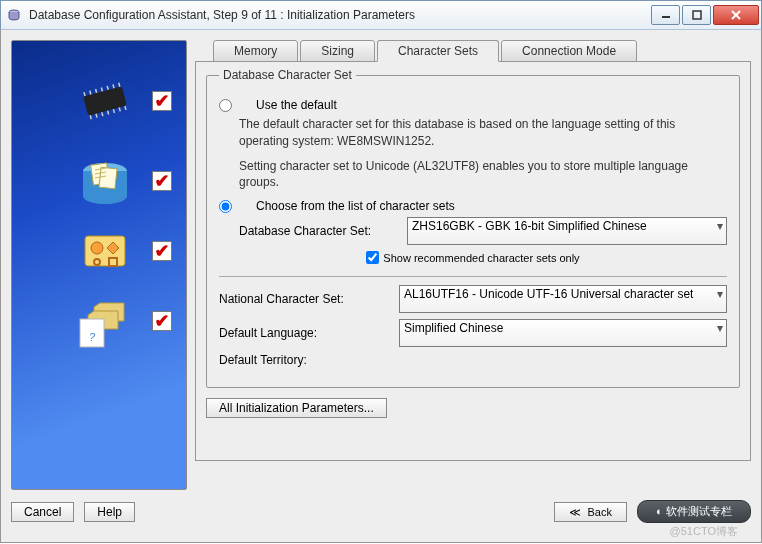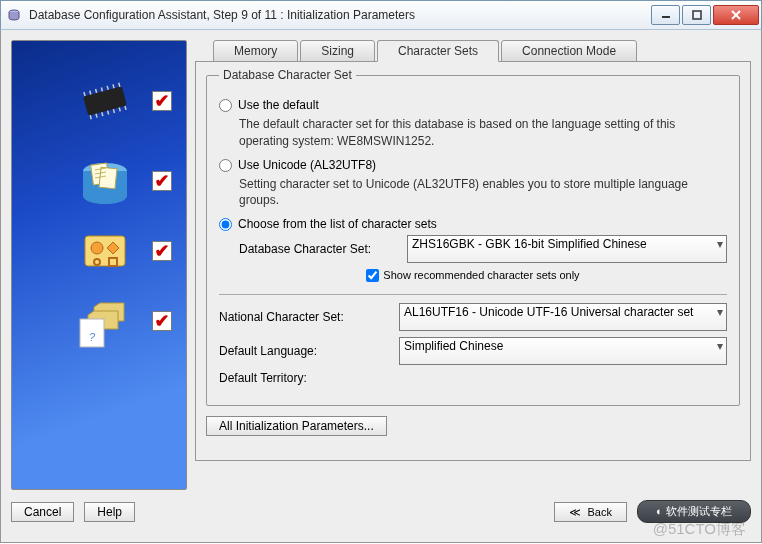--- a/index.html
+++ b/index.html
@@ -28,48 +28,48 @@
     .main { flex: 1; display: flex; flex-direction: column; }
 
     .tabs { display: flex; gap: 2px; padding-left: 18px; margin-bottom: -1px; position: relative; z-index: 1; }
     .tab { padding: 3px 20px; border: 1px solid #979797; background: linear-gradient(#f7f7f7, #dcdcdc); border-top-left-radius: 3px; border-top-right-radius: 3px; color: #333; cursor: default; font-size: 12px; }
     .tab.active { background: #eee; border-bottom: 1px solid #eee; }
 
     .panel { border: 1px solid #979797; background: #eee; padding: 6px 10px 10px 10px; height: 400px; }
 
     fieldset { border: 1px solid #979797; border-radius: 2px; padding: 10px 12px 14px 12px; }
     legend { padding: 0 4px; color: #333; font-size: 12px; }
-    .radio-row { display: flex; align-items: flex-start; gap: 6px; margin-top: 6px; }
+    .radio-row { display: flex; align-items: flex-start; gap: 24px; margin-top: 6px; }
     .radio-row input[type=radio] { margin-top: 1px; }
     .radio-row .lbl { font-size: 12px; }
     .desc { margin: 4px 0 8px 20px; font-size: 12px; color: #333; line-height: 1.4; }
 
     .field-row { display: flex; align-items: center; margin: 4px 0 4px 20px; gap: 8px; }
     .field-row .flabel { width: 160px; font-size: 12px; }
     .field-row select, .combo { flex: 1; height: 28px; border: 1px solid #7b7b7b; background: linear-gradient(#fff,#f0f0f0); font-size: 12px; padding: 1px 18px 1px 4px; position: relative; appearance: none; }
     .combo-wrap { position: relative; flex: 1; }
     .combo-wrap::after { content:"▾"; position:absolute; right:4px; top:2px; font-size:12px; color:#555; pointer-events:none; }
 
-    .check-row { display:flex; justify-content:center; gap:4px; margin-top:6px; font-size:12px; }
+    .check-row { display:flex; justify-content:center; align-items:center; gap:4px; margin-top:6px; font-size:12px; }
 
     .divider { border-top: 1px solid #aaa; margin: 12px 0 8px 0; }
 
     .bottom-field { display: flex; align-items: center; margin: 6px 0; }
     .bottom-field .flabel { width: 180px; font-size: 12px; }
 
     .all-params-row { margin-top: 10px; }
     .btn, .bbtn { border: 1px solid #8a8a8a; background: linear-gradient(#fdfdfd, #e4e4e4); border-radius: 0; padding: 2px 12px; font-size: 12px; cursor: default; }
 
     .bottom-bar { display:flex; align-items:center; gap:10px; margin-top:10px; }
     .bottom-bar .spacer { flex:1; }
     .bbtn.back { padding: 2px 14px; text-align: right; }
     .bbtn .chev { font-size: 11px; }
     .bbtn.dark { background: linear-gradient(#5c6168,#3c4147); color:#fff; padding: 3px 18px; border-radius: 10px; border-color:#333; }
 
-    .watermark { position: absolute; right: 16px; bottom: 4px; color: rgba(0,0,0,0.25); font-size: 15px; z-index: 5; }
+    .watermark { position: absolute; right: 24px; bottom: 4px; color: rgba(0,0,0,0.25); font-size: 11px; z-index: 5; }
     .body-wrap { position: relative; }
   </style>
 </head>
 <body>
 <div class="body-wrap">
 
 <div class="titlebar">
   <span class="icon">
     <svg width="14" height="14" viewBox="0 0 14 14">
           <ellipse cx="7" cy="4" rx="5" ry="2" fill="#bbe" stroke="#558"></ellipse>
@@ -178,24 +178,20 @@
       <div class="panel">
         <fieldset>
           <legend>Database Character Set</legend>
 
           <div class="radio-row">
             <input type="radio" name="cs" style="">
             <span class="lbl">Use the default</span>
           </div>
           <div class="desc">The default character set for this database is based on the language setting of this operating system: WE8MSWIN1252.</div>
 
-          <div class="radio-row">
-            <input type="radio" name="cs" style="">
-            <span class="lbl">Use Unicode (AL32UTF8)</span>
-          </div>
           <div class="desc">Setting character set to Unicode (AL32UTF8) enables you to store multiple language groups.</div>
 
           <div class="radio-row">
             <input type="radio" name="cs" checked="" style="">
             <span class="lbl">Choose from the list of character sets</span>
           </div>
 
           <div class="field-row">
             <span class="flabel">Database Character Set:</span>
             <div class="combo-wrap">

